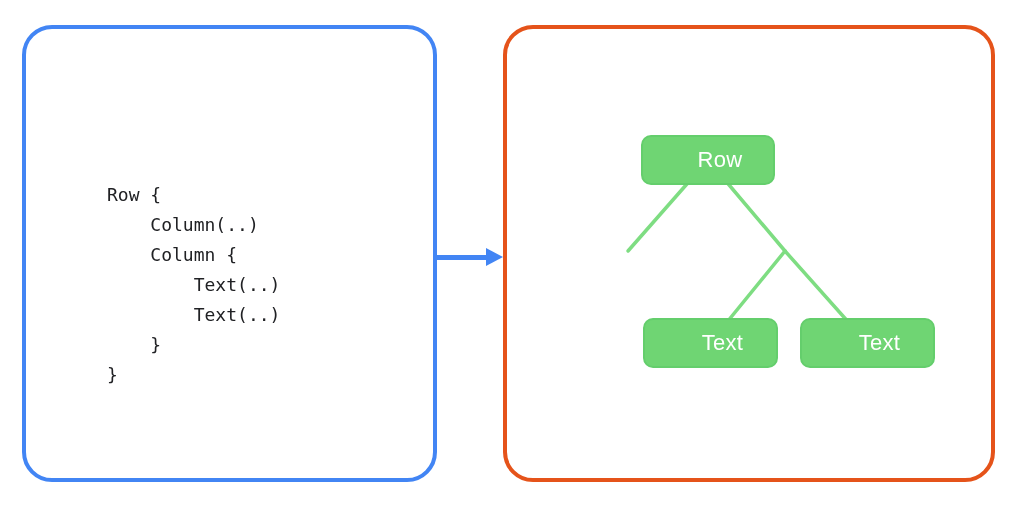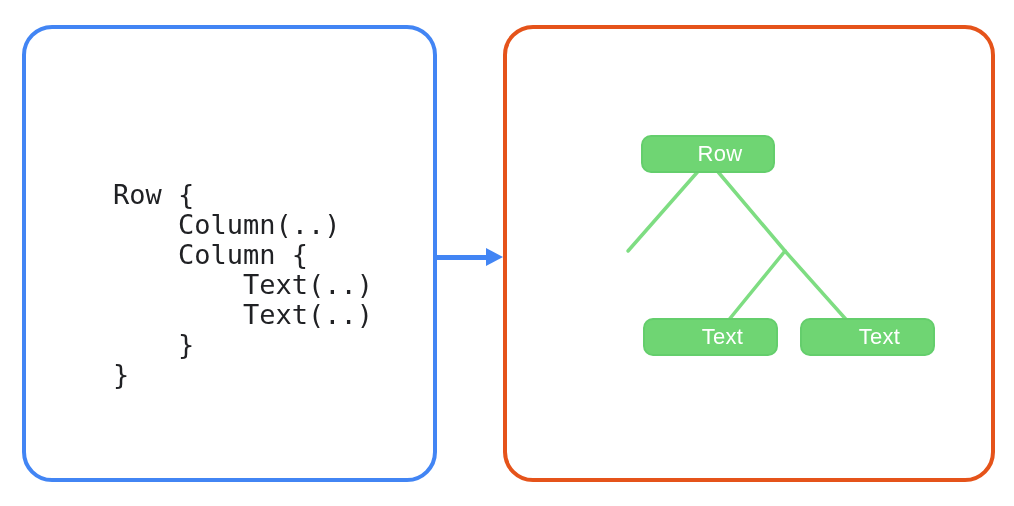--- a/index.html
+++ b/index.html
@@ -28,23 +28,23 @@
   .code-panel {
     position: absolute;
     left: 22px; top: 25px;
     width: 415px; height: 457px;
     border: 4px solid var(--code-border);
     border-radius: 30px;
     background: var(--background);
   }
   .code-block {
     position: absolute;
-    left: 87px; top: 151px; 
+    left: 81px; top: 151px; 
     font-family: "DejaVu Sans Mono", "Liberation Mono", monospace;
-    font-size: 27px;
+    font-size: 18px;
     line-height: 30px;
     color: var(--code-text);
   }
   .code-line { white-space: pre; }
 
   
   .arrow { position: absolute; left: 435px; top: 245px; width: 70px; height: 24px; }
   .arrow-shaft {
     position: absolute;
     left: 0; top: 10px;
@@ -75,21 +75,21 @@
     width: 1014px; height: 506px;
     pointer-events: none;
   }
   .edge-line {
     stroke: var(--edge);
     stroke-width: 3.5;
     stroke-linecap: round;
   }
   .tree-node {
     position: absolute;
-    height: 38px;
+    height: 50px;
     background: var(--node-fill);
     border: 2px solid var(--node-border);
     border-radius: 10px;
     display: flex;
     align-items: center;
     justify-content: center;
     color: var(--node-text);
     font-size: 22px;
     font-weight: 500;
     letter-spacing: 0.3px;

